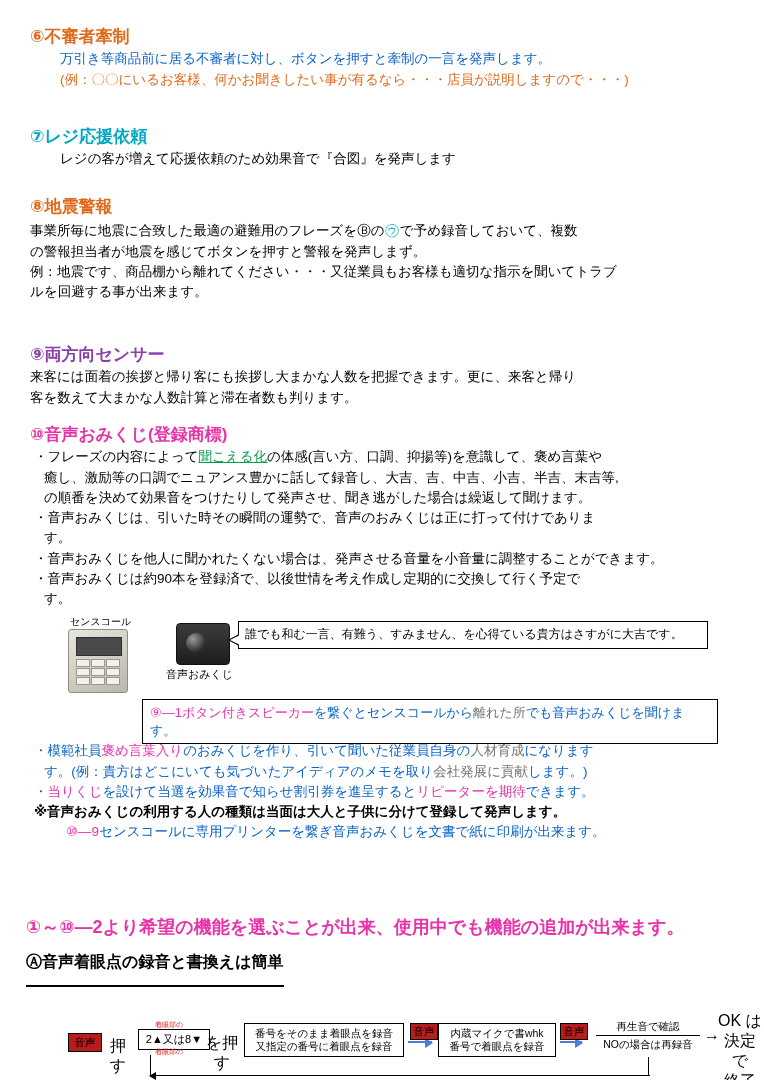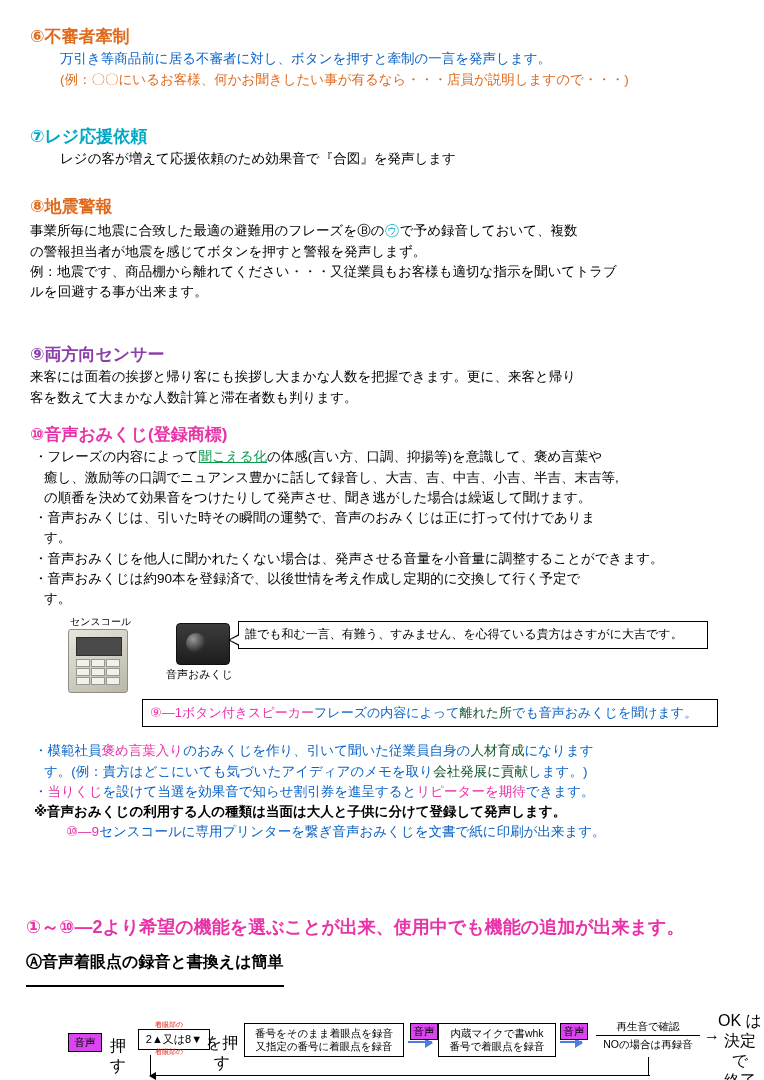--- a/index.html
+++ b/index.html
@@ -41,21 +41,21 @@
     line-height: 1.5;
     margin: 0;
   }
   .ind1 { margin-left: 30px; }
   .ind2 { }
   .blue { color: #0b63c6; }
   .orange { color: #e06a1b; }
   .magenta { color: #e832a8; }
   .purple { color: #8b3fa8; }
   .green { color: #0a9b4f; }
-  .red { color: #14532d; }
+  .red { color: #737373; }
   .cyan { color: #00a7c4; }
   .black { color: #000; }
   .uline { text-decoration: underline; }
   .sec-6 { position: absolute; left: 30px; top: 26px; width: 710px; }
   .sec-7 { position: absolute; left: 30px; top: 126px; width: 710px; }
   .sec-8 { position: absolute; left: 30px; top: 196px; width: 710px; }
   .sec-9 { position: absolute; left: 30px; top: 344px; width: 710px; }
   .sec-10 { position: absolute; left: 30px; top: 424px; width: 712px; }
   .sec-bottom { position: absolute; left: 26px; top: 915px; width: 716px; }
   .sec-A { position: absolute; left: 26px; top: 952px; width: 716px; }
@@ -153,21 +153,21 @@
     position: absolute;
     border: 1px solid #000;
     background: #fff;
     font-size: 10.5px;
     line-height: 1.25;
     padding: 3px 4px;
     text-align: center;
     box-sizing: border-box;
   }
   .fbox.cyanfill {
-    background: #d946ef;
+    background: #b91c1c;
     border: 1px solid #000;
     font-size: 10.5px;
     padding: 2px 3px;
   }
   .fbox.nob { border: none; }
   .arrow-h {
     position: absolute;
     height: 0;
     border-top: 2px solid #4a7ddd;
   }
@@ -289,21 +289,21 @@
         </div>
       </div>
       <div class="mic-box">
         <div class="dot"></div>
       </div>
       <div class="mic-label">音声おみくじ</div>
 
       <div class="callout">誰でも和む一言、有難う、すみません、を心得ている貴方はさすがに大吉です。</div>
 
       <div class="speaker-note">
-        <span class="magenta">⑨―1ボタン付きスピーカー</span><span class="blue">フレーズの内容によって</span><span class="red">離れた所</span><span class="blue">でも音声おみくじを聞けます。</span>
+        <span class="magenta">⑨―1ボタン付きスピーカー</span><span class="blue">を繋ぐとセンスコールから</span><span class="red">離れた所</span><span class="blue">でも音声おみくじを聞けます。</span>
       </div>
     </div>
 
     <div class="body-txt" style="margin-left:4px; margin-top:6px;">
       <div>
         <span class="blue">・模範社員</span><span class="magenta">褒め言葉入り</span><span class="blue">のおみくじを作り、引いて聞いた従業員自身の</span><span class="red">人材育成</span><span class="blue">になります</span>
       </div>
       <div style="margin-left:10px;">
         <span class="blue">す。(例：貴方はどこにいても気づいたアイディアのメモを取り</span><span class="red">会社発展に貢献</span><span class="blue">します。)</span>
       </div>

